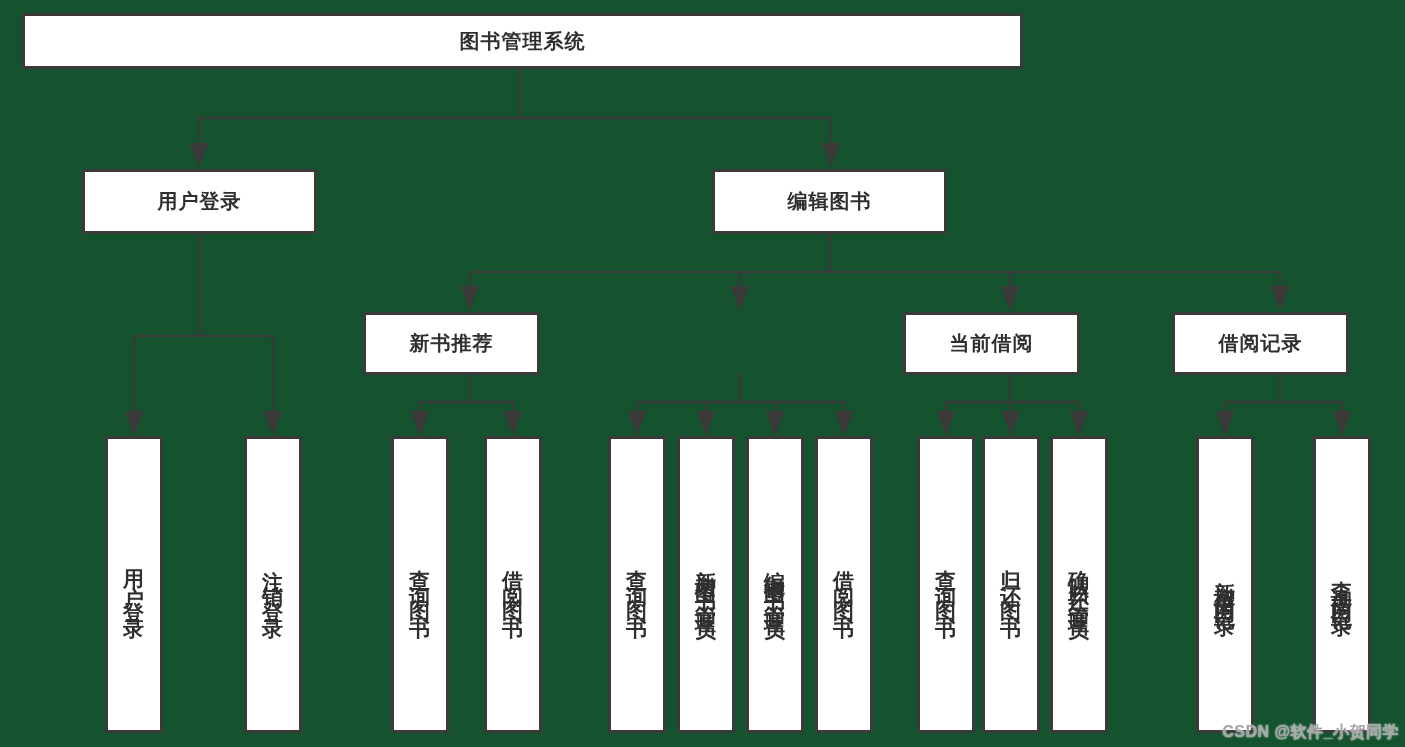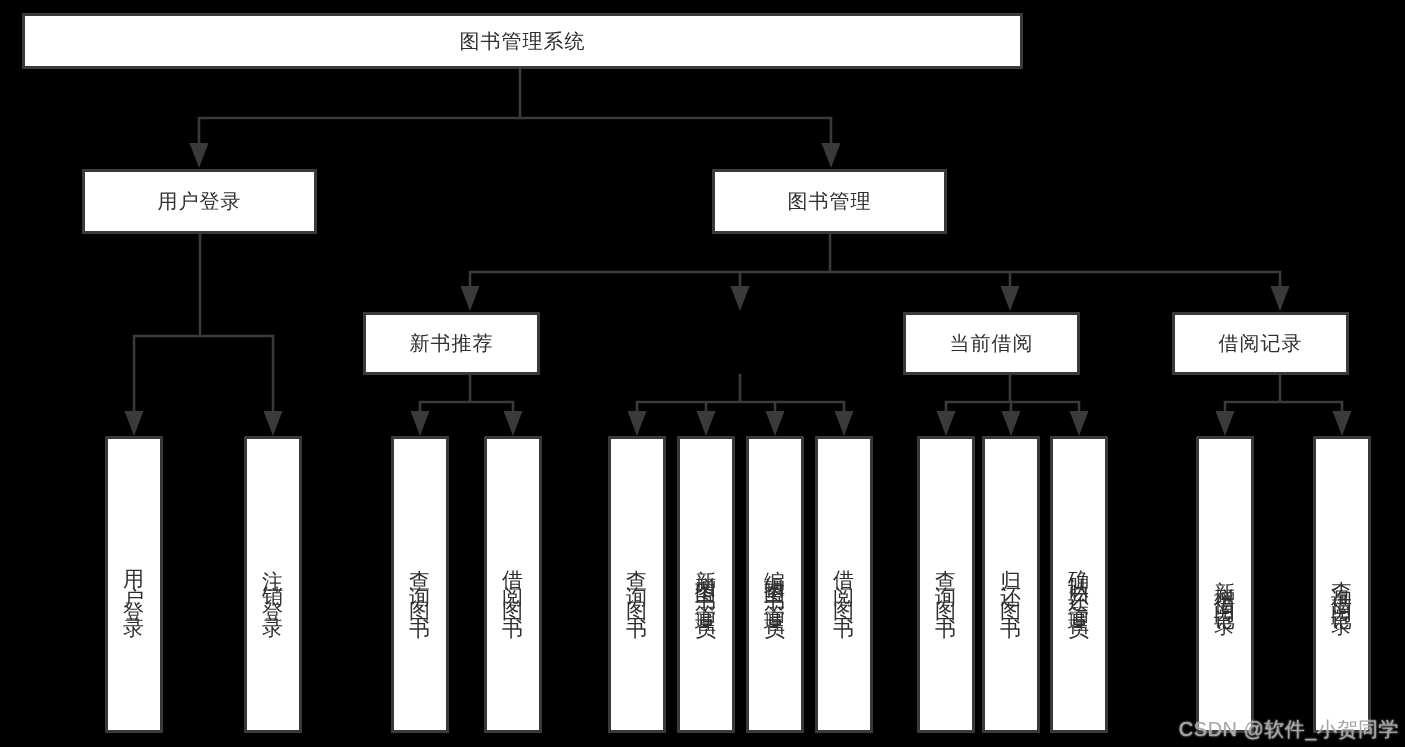--- a/index.html
+++ b/index.html
@@ -1,23 +1,24 @@
 <!DOCTYPE html>
 <html><head>
 <meta charset="utf-8">
 <style>
   html, body { margin: 0; padding: 0; background: #ffffff; }
   .stage {
     position: relative;
     width: 1405px;
     height: 747px;
-    background: #000000;
+    background: #14532d;
     font-family: "Liberation Sans", "DejaVu Sans", sans-serif;
     color: #2f2f2f;
     overflow: hidden;
+    font-weight: bold;
   }
   .connectors {
     position: absolute;
     left: 0; top: 0;
     width: 1405px; height: 747px;
   }
   .node {
     position: absolute;
     box-sizing: border-box;
     border: 3px solid #3a3a3a;
@@ -40,21 +41,21 @@
     text-orientation: mixed;
     font-size: 21px;
     letter-spacing: 7px;
     line-height: 1;
   }
   .leaf .vtext.roomy { letter-spacing: 16px; }
   .watermark {
     position: absolute;
     right: 6px;
     bottom: 4px;
-    font-size: 20px;
+    font-size: 16px;
     color: #a5a5a8;
     letter-spacing: 0.5px;
     text-shadow: 0 0 2px #ffffff;
     white-space: nowrap;
   }
 </style>
 </head>
 <body>
 
 <div class="stage">
@@ -93,21 +94,21 @@
   </svg>
 
   <div class="node root">
     <span class="hlabel">图书管理系统</span>
   </div>
 
   <div class="node lvl2" style="left:82px">
     <span class="hlabel">用户登录</span>
   </div>
   <div class="node lvl2" style="left:712px">
-    <span class="hlabel">图书管理</span>
+    <span class="hlabel">编辑图书</span>
   </div>
 
   <div class="node lvl3" style="left:363px">
     <span class="hlabel">新书推荐</span>
   </div>
   <div class="node lvl3" style="left:903px">
     <span class="hlabel">当前借阅</span>
   </div>
   <div class="node lvl3" style="left:1172px">
     <span class="hlabel">借阅记录</span>

